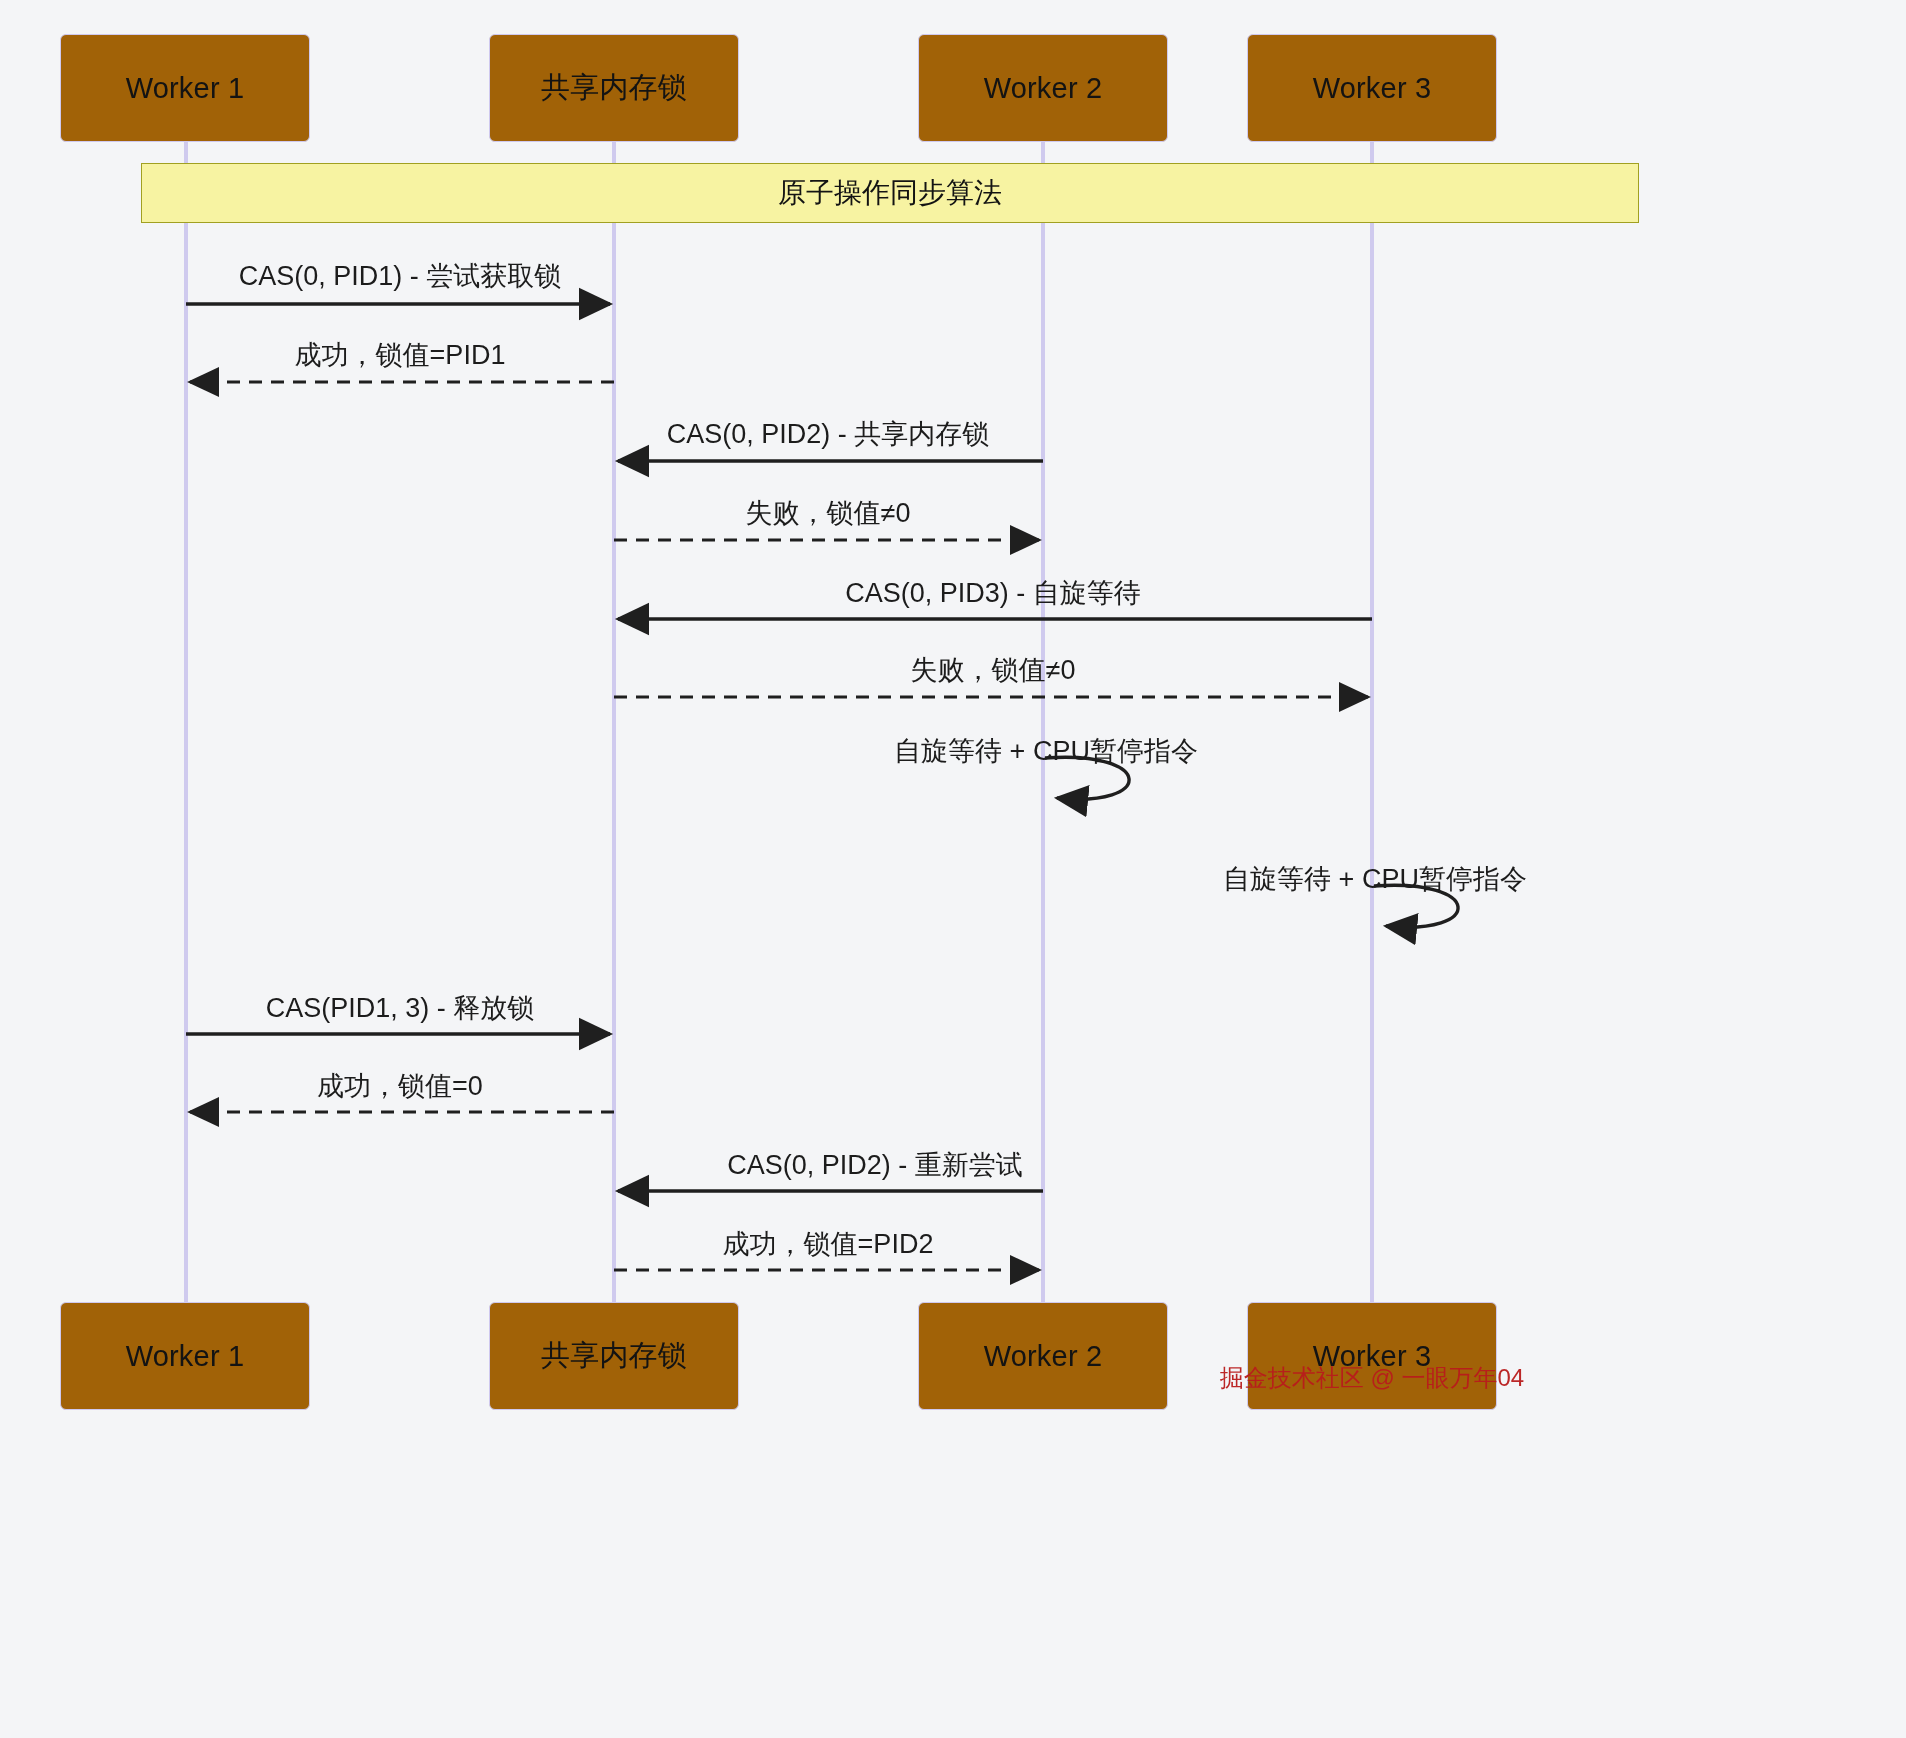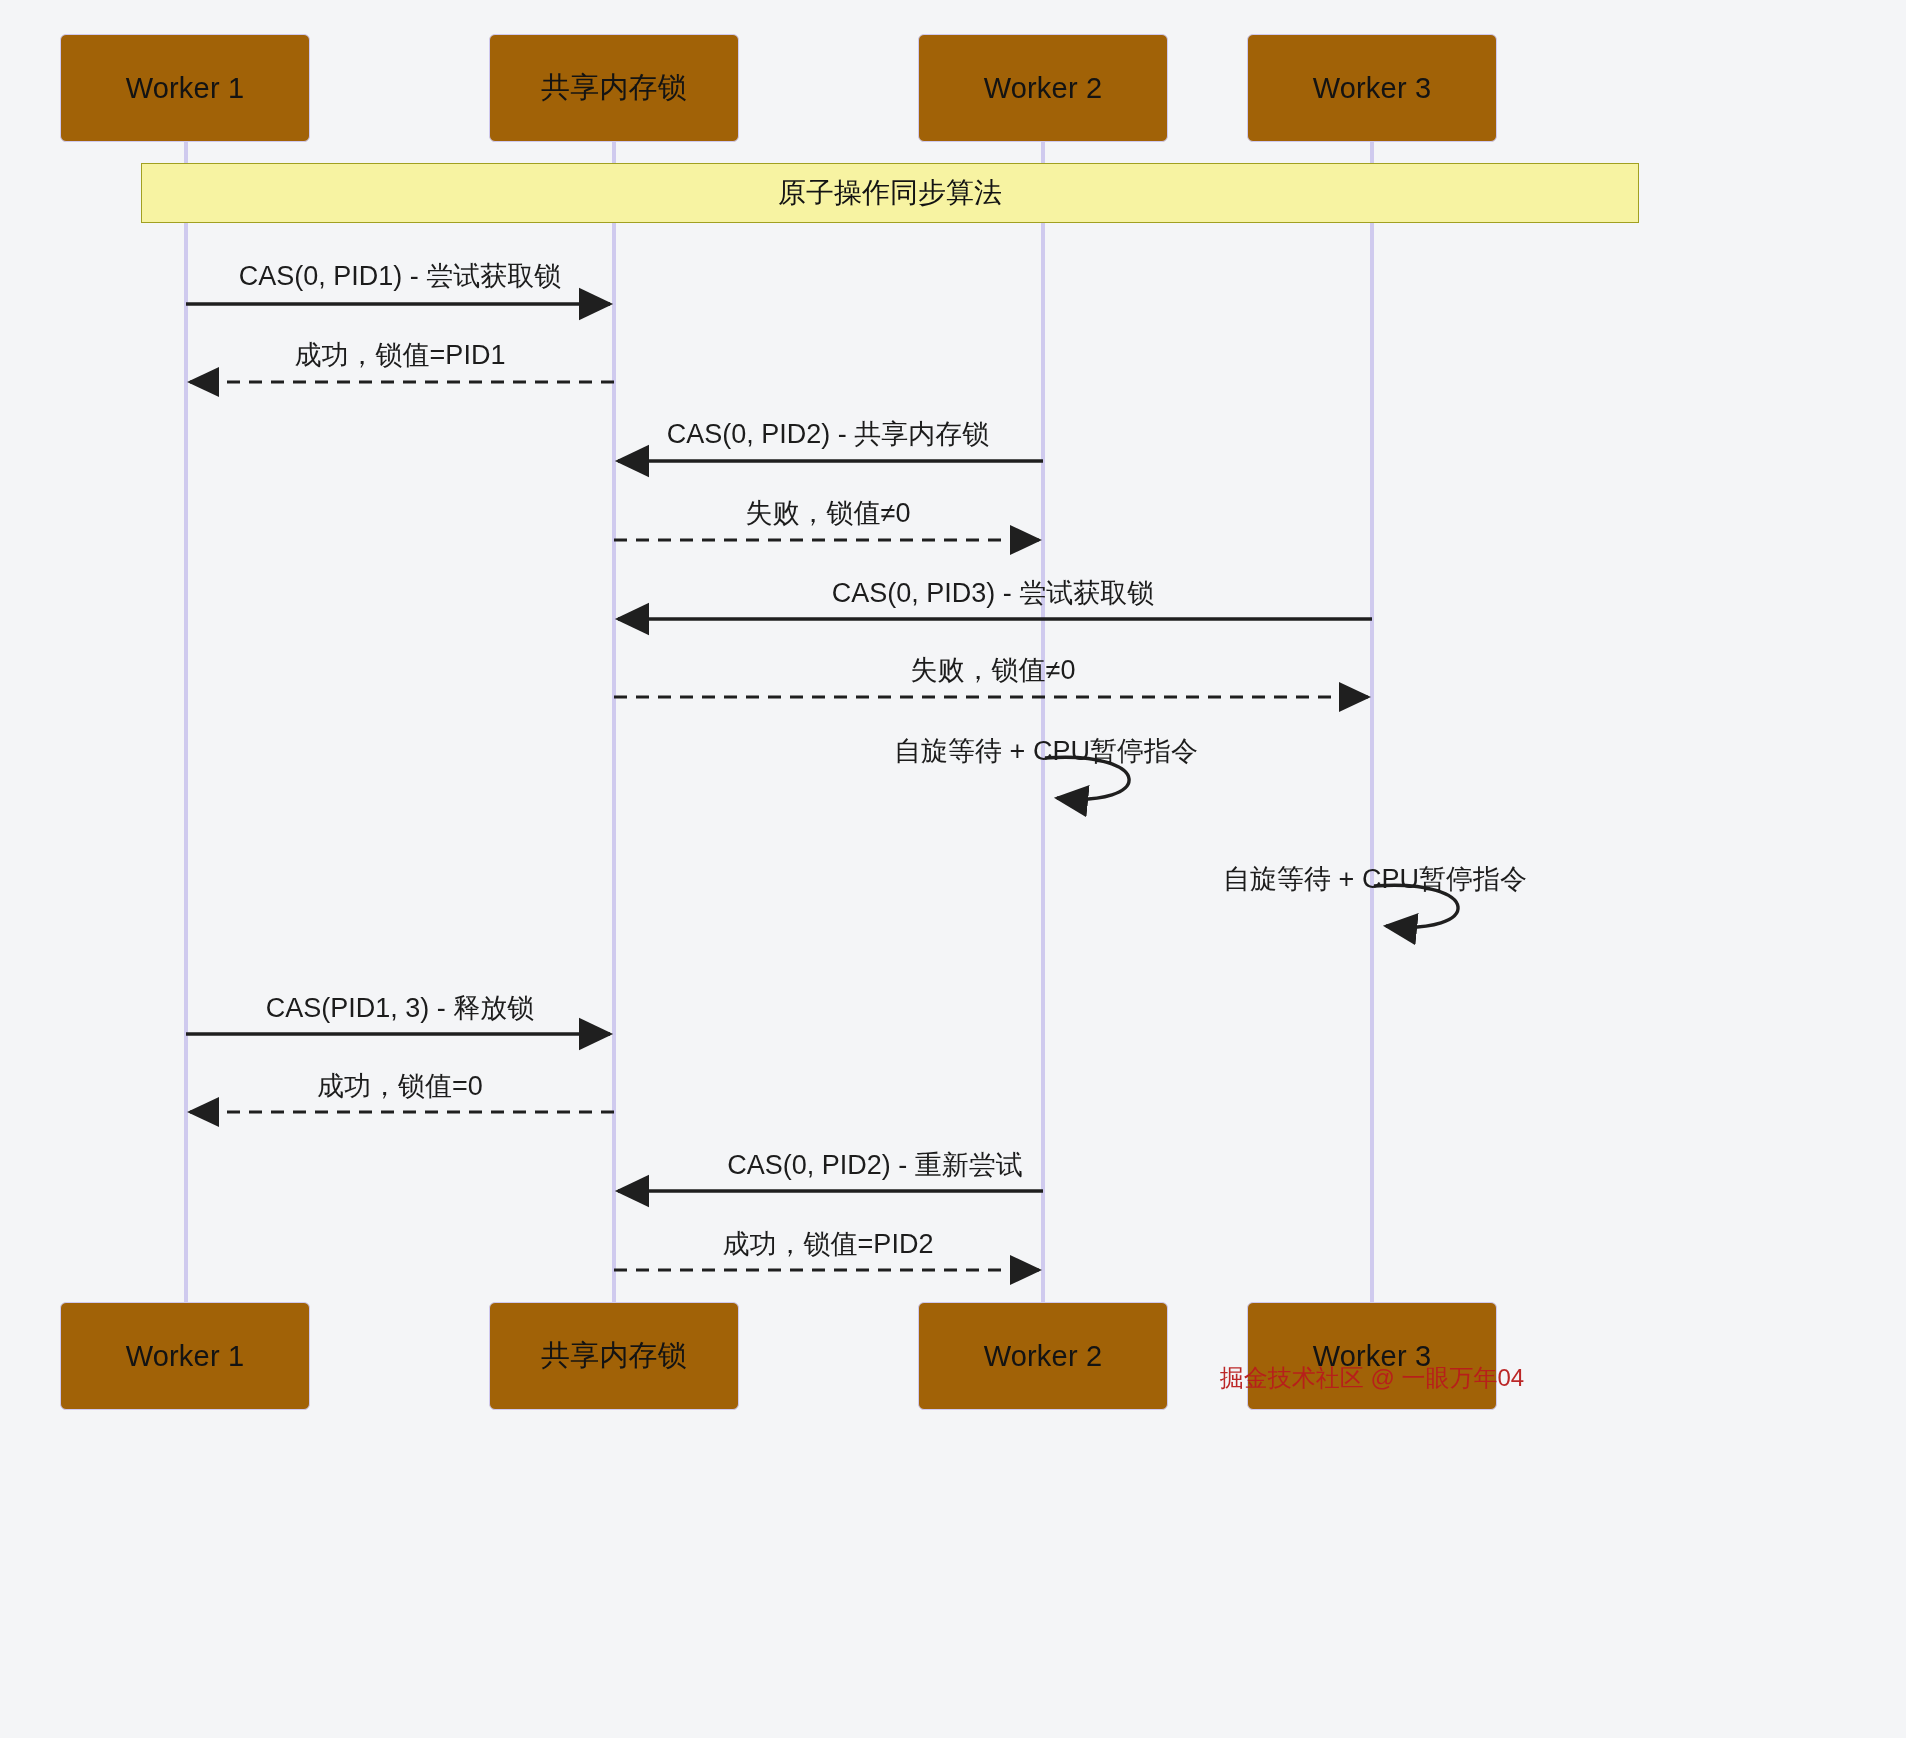--- a/index.html
+++ b/index.html
@@ -142,21 +142,21 @@
 
   <div class="note-box" id="note-box" style="left: 141px; top: 163px; width: 1498px; height: 60px;">
     <span class="note-label">原子操作同步算法</span>
   </div>
 
   <div id="message-labels">
       <div class="msg-label" style="left: 400px; top: 258px;">CAS(0, PID1) - 尝试获取锁</div>
       <div class="msg-label" style="left: 400px; top: 337px;">成功，锁值=PID1</div>
       <div class="msg-label" style="left: 828px; top: 416px;">CAS(0, PID2) - 共享内存锁</div>
       <div class="msg-label" style="left: 828px; top: 495px;">失败，锁值≠0</div>
-      <div class="msg-label" style="left: 993px; top: 575px;">CAS(0, PID3) - 尝试获取锁</div>
+      <div class="msg-label" style="left: 993px; top: 575px;">CAS(0, PID3) - 自旋等待</div>
       <div class="msg-label" style="left: 993px; top: 652px;">失败，锁值≠0</div>
       <div class="msg-label" style="left: 1046px; top: 733px;">自旋等待 + CPU暂停指令</div>
       <div class="msg-label" style="left: 1375px; top: 861px;">自旋等待 + CPU暂停指令</div>
       <div class="msg-label" style="left: 400px; top: 990px;">CAS(PID1, 3) - 释放锁</div>
       <div class="msg-label" style="left: 400px; top: 1068px;">成功，锁值=0</div>
       <div class="msg-label" style="left: 828px; top: 1147px; margin-left: 47px;">CAS(0, PID2) - 重新尝试</div>
       <div class="msg-label" style="left: 828px; top: 1226px;">成功，锁值=PID2</div>
     </div>
 
   <div class="watermark" id="watermark" style="left: 1372px; top: 1362px;">掘金技术社区 @ 一眼万年04</div>

